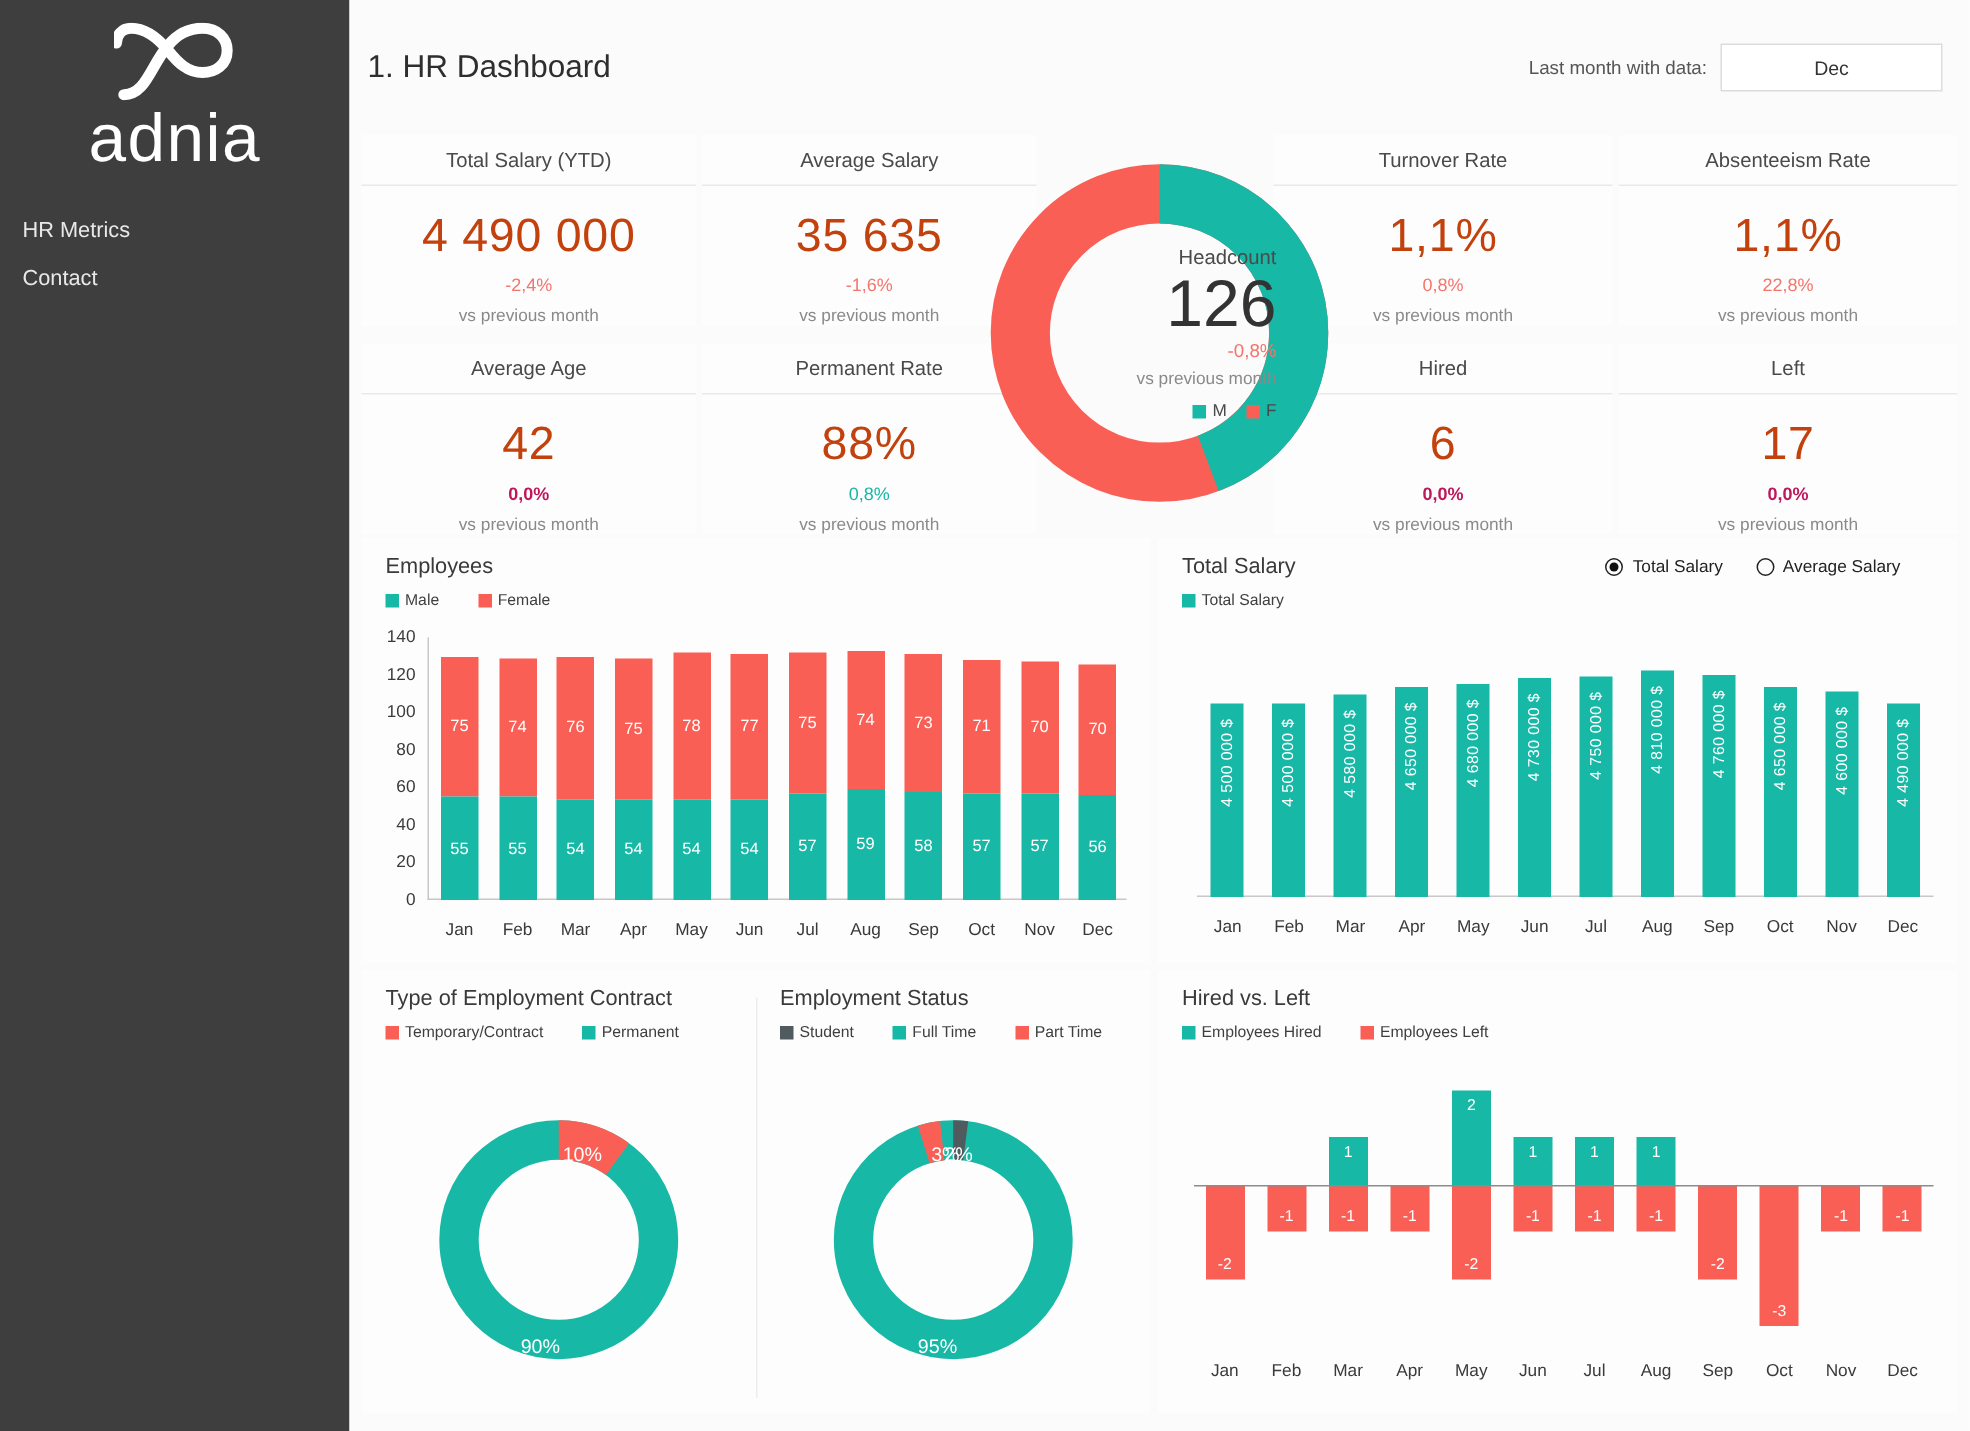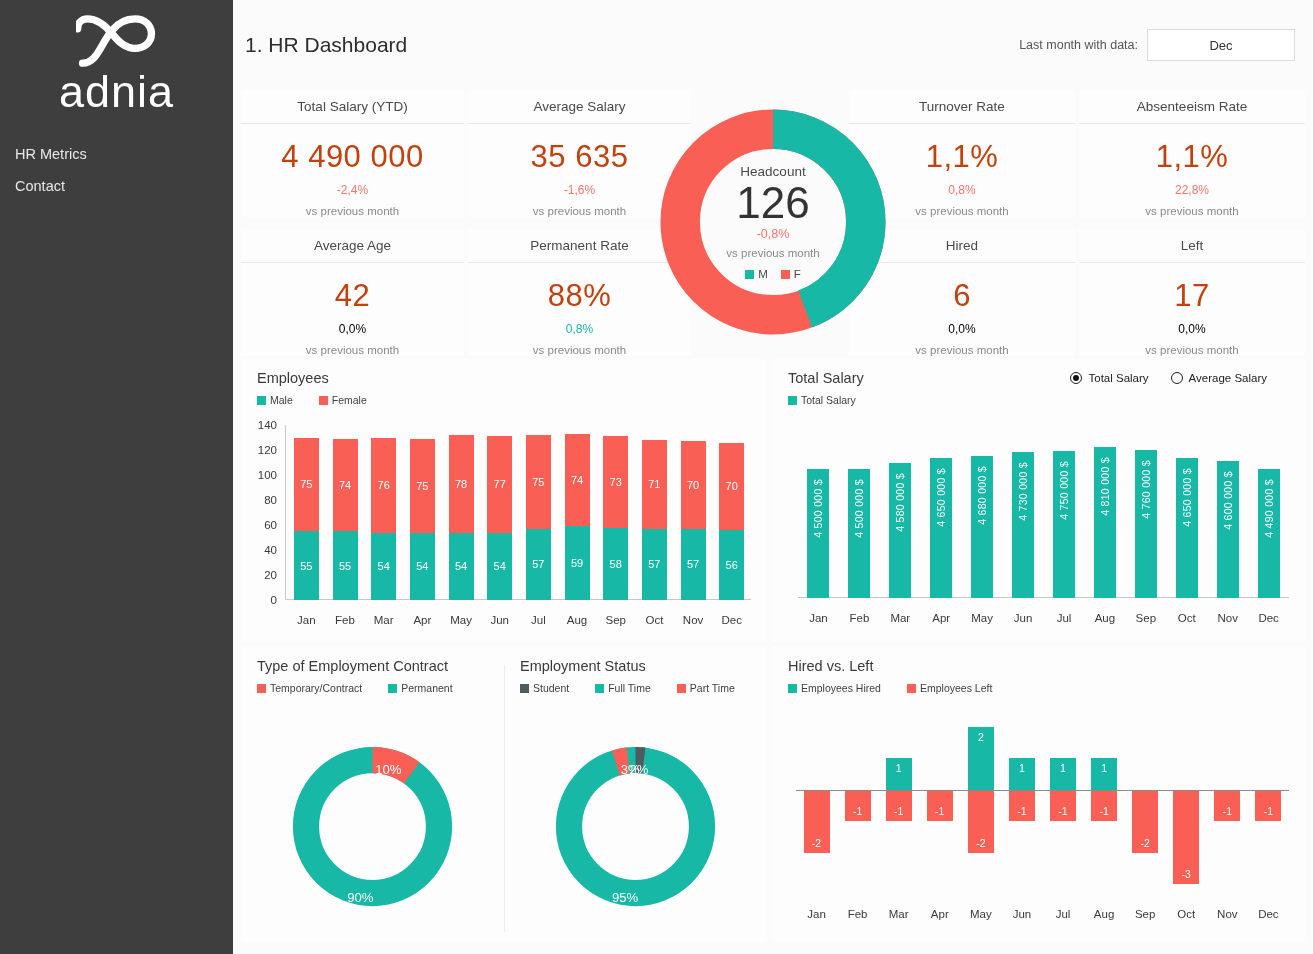--- a/index.html
+++ b/index.html
@@ -75,35 +75,35 @@
     padding-bottom: 9px; width: 100%; text-align: center;
     border-bottom: 1px solid #e9e9e9;
   }
   .kpi-value {
     font-size: 31px; color: #c2410c; font-weight: 400;
     margin-top: 17px; letter-spacing: 0.5px; line-height: 1;
   }
   .kpi-delta { font-size: 12px; margin-top: 11px; }
   .kpi-delta.neg  { color: #f4756c; }
   .kpi-delta.pos  { color: #19b6a4; }
-  .kpi-delta.flat { color: #000000; }
+  .kpi-delta.flat { color: #be185d; font-weight: bold; }
   .kpi-sub { font-size: 11.5px; color: #8a8a8a; margin-top: 8px; }
 
   
   .headcount {
     position: absolute; left: 50%; top: 16px;
     transform: translateX(-50%);
     width: 232px; height: 232px;
     display: flex; align-items: center; justify-content: center;
     z-index: 5;
   }
   .headcount svg { position: absolute; inset: 0; }
   .hc-inner {
     position: relative; z-index: 2; width: 156px;
-    display: flex; flex-direction: column; align-items: center;
+    display: flex; flex-direction: column; align-items: flex-end;
   }
   .hc-label { font-size: 13.5px; color: #4a4a4a; }
   .hc-value { font-size: 44px; color: #333; font-weight: 400; line-height: 1.08; }
   .hc-delta { font-size: 12.5px; color: #f4756c; margin-top: 1px; }
   .hc-sub   { font-size: 11.5px; color: #8a8a8a; margin-top: 6px; }
   .hc-legend {
     display: flex; gap: 13px; margin-top: 9px;
     font-size: 11.5px; color: #4a4a4a;
   }
   .hc-legend span { display: flex; align-items: center; gap: 4px; }

